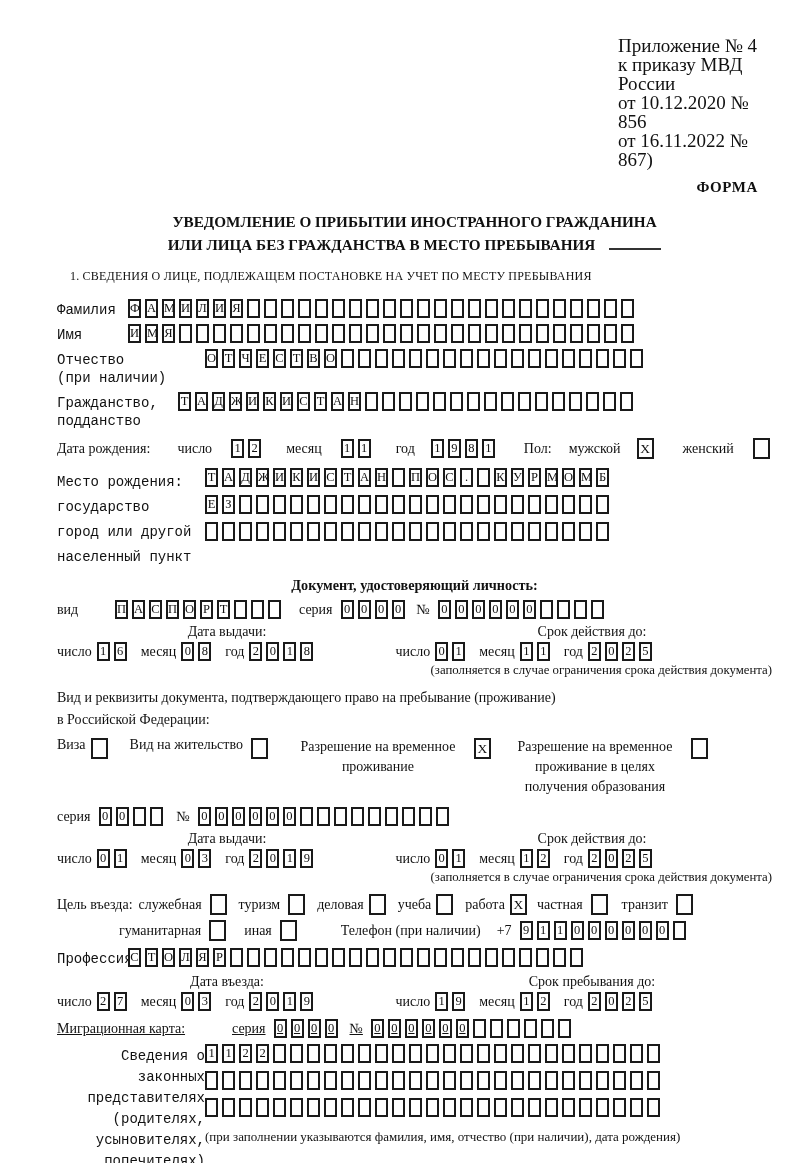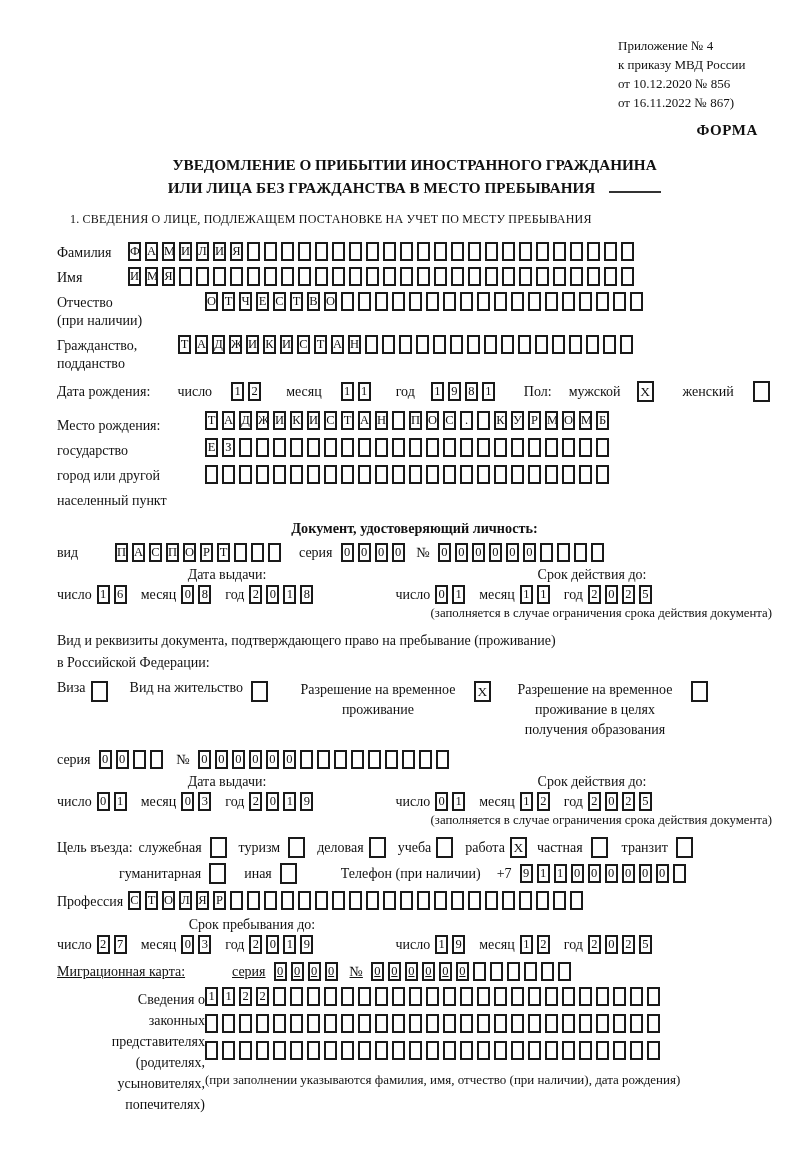--- a/index.html
+++ b/index.html
@@ -4,31 +4,31 @@
 <style>
   * { box-sizing: border-box; }
   html,body { margin:0; padding:0; }
   body {
     width:800px; height:1163px; background:#ffffff; color:#111;
     font-family:"Liberation Serif", serif; font-size:14px;
   }
   .page { width:800px; height:1163px; padding:36px 28px 0 57px; overflow:hidden; }
 
   
-  .apx { margin-left:561px; font-size:13px; line-height:19px; }
+  .apx { margin-left:561px; font-size:19px; line-height:19px; }
   .apx .gap { margin-top:5px; }
   .forma { text-align:right; padding-right:14px; font-weight:bold; font-size:15px; letter-spacing:0.6px; margin-top:10px; }
 
   .title { margin-top:14px; text-align:center; font-weight:bold; font-size:15.2px; line-height:23px; }
   .uline { display:inline-block; width:52px; height:14px; border-bottom:2px solid #333; margin-left:14px; }
 
   .sec { margin-top:13px; margin-bottom:15px; font-weight:normal; font-size:12px; letter-spacing:0.2px; white-space:nowrap;margin-left:13px; }
 
   .row { display:flex; align-items:flex-start; margin-bottom:5px; }
-  .lbl { flex:none; padding-top:2px; line-height:18px; }
+  .lbl { flex:none; padding-top:2px; line-height:18px;font-family:Liberation Mono, monospace; }
   .w71 { width:71px; } .w121 { width:121px; } .w148 { width:148px; } .w175 { width:175px; }
   .cells { display:flex; flex:none; }
   .cell {
     flex:none; width:13px; height:19px; border:2px solid #1a1a1a; margin-right:4px;
     text-align:center; font-size:12.5px; line-height:15px; background:#fff;
   }
   .cb .cell { width:17px; height:21px; line-height:17px; font-size:13.5px; }
   .stack { display:flex; flex-direction:column; }
   .stack .cells { margin-bottom:8px; }
 
@@ -597,20 +597,21 @@
         <span class="cell"></span>
         <span class="cell"></span>
         <span class="cell"></span>
         <span class="cell"></span>
         <span class="cell"></span>
         <span class="cell"></span>
       </div>
   </div>
 
   <div class="dh" style="margin-top:6px;">
+    <span class="h1">Дата въезда:</span>
     <span class="h2">Срок пребывания до:</span>
   </div>
   <div class="dl">
     <span class="t mr5">число</span>
     <span class="cells">
         <span class="cell">2</span>
         <span class="cell">7</span>
       </span>
     <span class="t ml10 mr5">месяц</span>
     <span class="cells">

